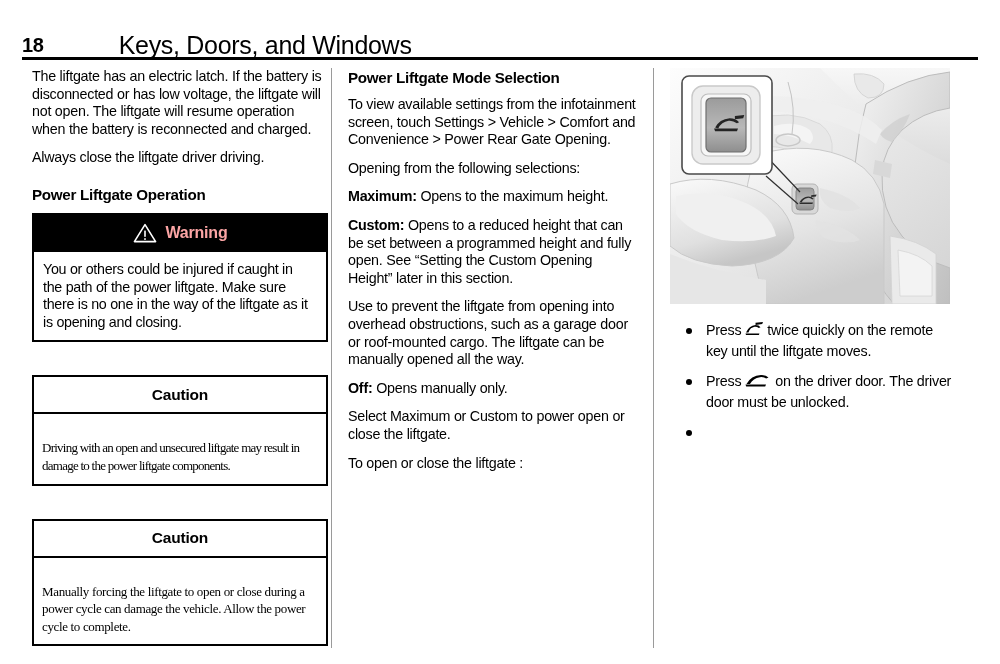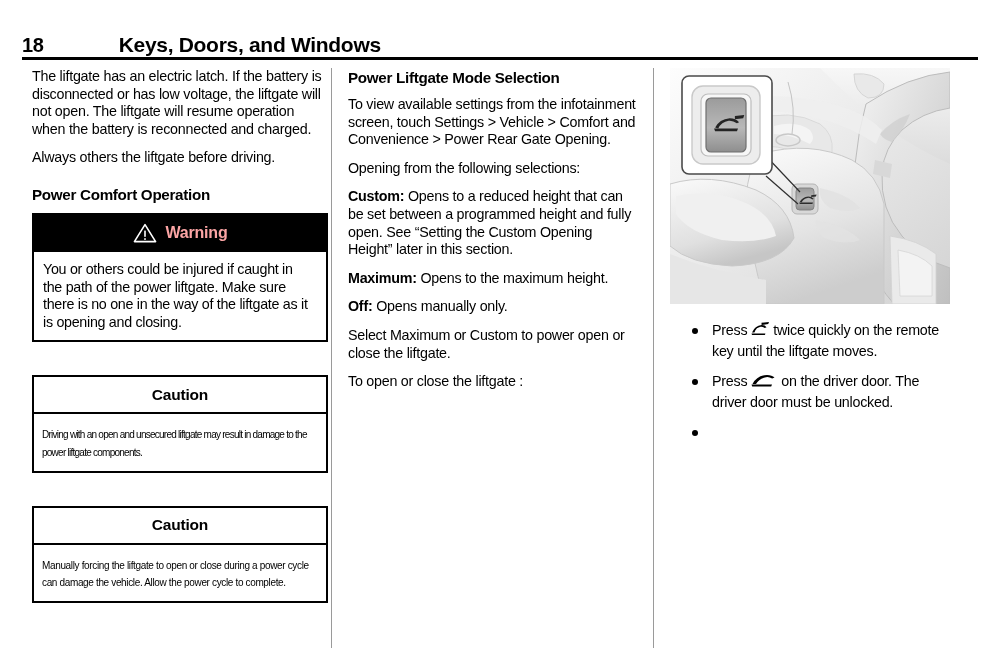--- a/index.html
+++ b/index.html
@@ -31,22 +31,22 @@
     display: flex;
     align-items: flex-end;
   }
   .page-number {
     font-size: 20px;
     font-weight: bold;
     letter-spacing: -0.3px;
     line-height: 22px;
   }
   .header-title {
-    font-size: 21px;
-    font-weight: bold;
+    font-size: 25px;
+    font-weight: normal;
     letter-spacing: -0.3px;
     line-height: 22px;
     margin-left: 75px;
   }
   .header-rule {
     position: absolute;
     left: 22px;
     top: 57px;
     width: 956px;
     height: 3px;
@@ -140,42 +140,43 @@
     display: flex;
     align-items: center;
     justify-content: center;
   }
   .cautionbox .bar .label {
     font-size: 15.5px;
     font-weight: bold;
     letter-spacing: -0.2px;
   }
   .cautionbox .content {
-    padding: 12px 8px 9px 8px;
-    font-size: 10px;
+    padding: 25px 8px 9px 8px;
+    font-size: 13px;
     line-height: 17.6px;
     letter-spacing: -0.35px;
+    font-family: Liberation Serif, serif;
   }
   .cautionbox .content.condensed {
     letter-spacing: -0.75px;
   }
 
   
   .figure {
     position: relative;
     width: 280px;
     height: 236px;
     margin-bottom: 18px;
   }
   .figure svg { display: block; }
 
   
   ul.bullets {
     list-style: none;
-    margin: 18px;
+    margin: 12px;
     padding: 0;
   }
   ul.bullets li {
     position: relative;
     padding-left: 24px;
     margin-bottom: 13px;
     font-size: 14.3px;
     line-height: 17.6px;
     letter-spacing: -0.25px;
   }
@@ -208,23 +209,23 @@
 
   <div class="columns">
 
     <div class="divider divider-1"></div>
     <div class="divider divider-2"></div>
 
     <div class="col col-left">
 
       <p class="body">The liftgate has an electric latch. If the battery is disconnected or has low voltage, the liftgate will not open. The liftgate will resume operation when the battery is reconnected and charged.</p>
 
-      <p class="body">Always others the liftgate before driving.</p>
-
-      <h3 class="subhead">Power Comfort Operation</h3>
+      <p class="body">Always close the liftgate driver driving.</p>
+
+      <h3 class="subhead">Power Liftgate Operation</h3>
 
       <div class="warnbox">
         <div class="bar">
           <span>
             <svg class="warn-tri" width="24" height="20" viewBox="0 0 24 20" aria-hidden="true">
               <path d="M12 1.6 L22.6 18.6 L1.4 18.6 Z" fill="none" stroke="#ffffff" stroke-width="1.6" stroke-linejoin="round"></path>
               <rect x="11.2" y="7.6" width="1.6" height="6.2" fill="#ffffff"></rect>
               <rect x="11.2" y="15.2" width="1.6" height="1.7" fill="#ffffff"></rect>
             </svg>
           </span>
@@ -250,24 +251,25 @@
     </div>
 
     <div class="col col-mid">
 
       <h3 class="subhead first">Power Liftgate Mode Selection</h3>
 
       <p class="body">To view available settings from the infotainment screen, touch Settings &gt; Vehicle &gt; Comfort and Convenience &gt; Power Rear Gate Opening.</p>
 
       <p class="body">Opening from the following selections:</p>
 
+      <p class="body"><span class="lead-in">Maximum:</span><span> Opens to the maximum height.</span></p>
+
       <p class="body"><span class="lead-in">Custom:</span><span> Opens to a reduced height that can be set between a programmed height and fully open. See “Setting the Custom Opening Height” later in this section.</span></p>
 
-      <p class="body"><span class="lead-in">Maximum:</span><span> Opens to the maximum height.</span></p>
-
+      <p class="body">Use to prevent the liftgate from opening into overhead obstructions, such as a garage door or roof-mounted cargo. The liftgate can be manually opened all the way.</p>
 
       <p class="body"><span class="lead-in">Off:</span><span> Opens manually only.</span></p>
 
       <p class="body">Select Maximum or Custom to power open or close the liftgate.</p>
 
       <p class="body">To open or close the liftgate :</p>
 
     </div>
 
     <div class="col col-right">

